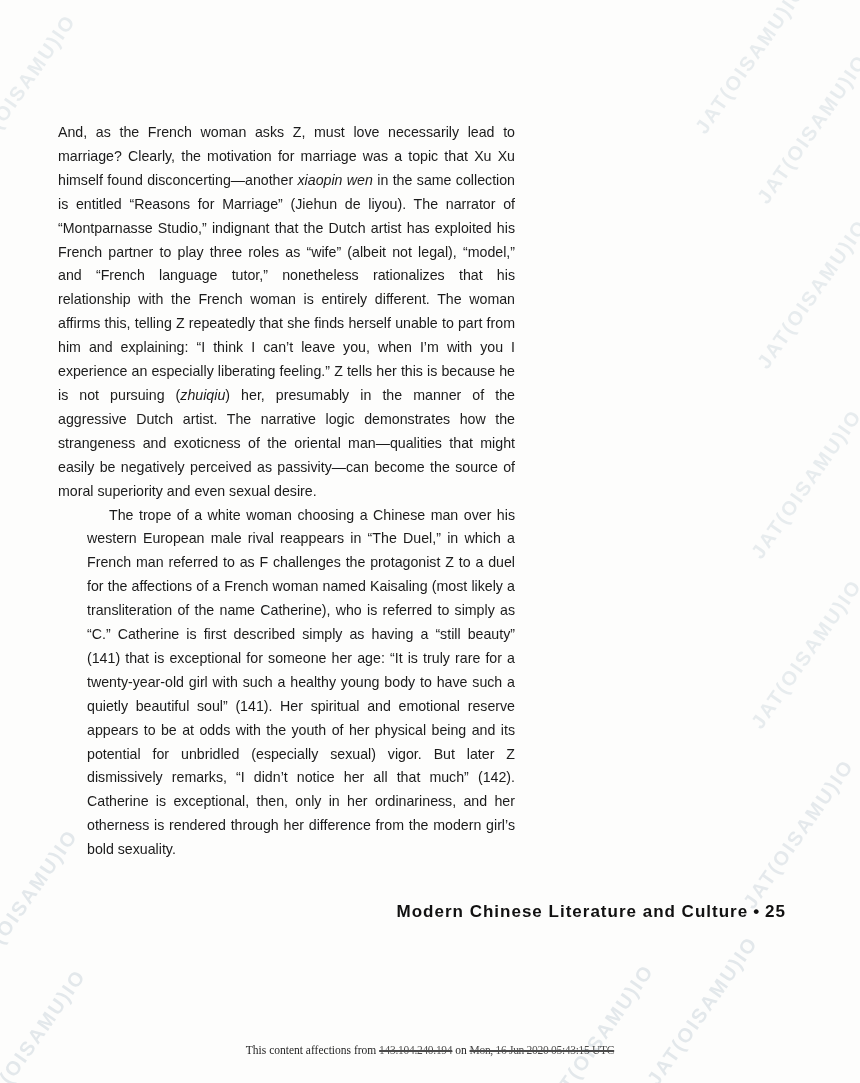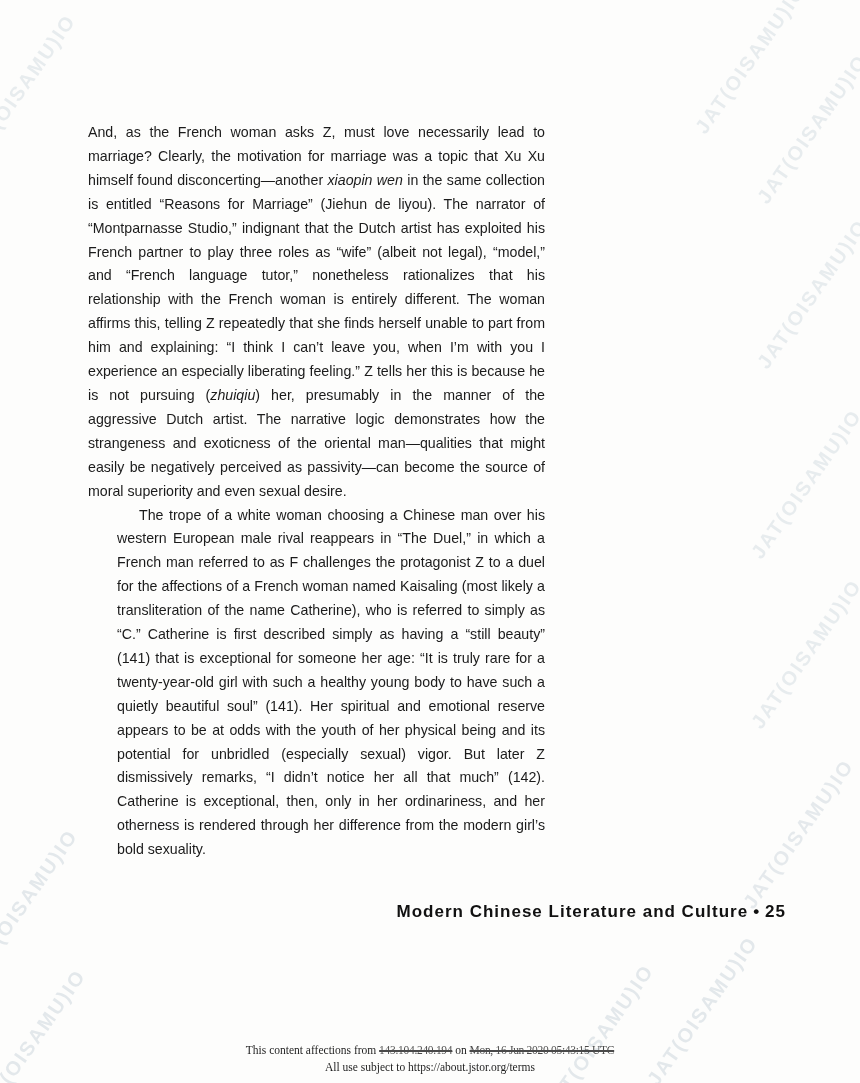--- a/index.html
+++ b/index.html
@@ -27,21 +27,21 @@
     font-family: "Liberation Sans", sans-serif;
     font-weight: 700;
     font-size: 20px;
     letter-spacing: 2px;
     color: rgba(148, 168, 184, 0.45);
     white-space: nowrap;
     user-select: none;
   }
   .body-text {
     position: absolute;
-    left: 88px;
+    left: 58px;
     top: 121px;
     width: 457px;
     font-size: 14.2px;
     line-height: 23.9px;
     text-align: justify;
     color: #1b1b1b;
   }
   .para { margin: 0; }
   .para.indent { text-indent: 22px; margin-left: 29px; }
   .para em { font-style: italic; }
@@ -98,16 +98,15 @@
       <p class="para"><span>And, as the French woman asks Z, must love necessarily lead to marriage? Clearly, the motivation for marriage was a topic that Xu Xu himself found disconcerting—another </span><em>xiaopin wen</em><span> in the same collection is entitled “Reasons for Marriage” (Jiehun de liyou). The narrator of “Montparnasse Studio,” indignant that the Dutch artist has exploited his French partner to play three roles as “wife” (albeit not legal), “model,” and “French language tutor,” nonetheless rationalizes that his relationship with the French woman is entirely different. The woman affirms this, telling Z repeatedly that she finds herself unable to part from him and explaining: “I think I can’t leave you, when I’m with you I experience an especially liberating feeling.” Z tells her this is because he is not pursuing (</span><em>zhuiqiu</em><span>) her, presumably in the manner of the aggressive Dutch artist. The narrative logic demonstrates how the strangeness and exoticness of the oriental man—qualities that might easily be negatively perceived as passivity—can become the source of moral superiority and even sexual desire.</span></p>
       <p class="para indent"><span>The trope of a white woman choosing a Chinese man over his western European male rival reappears in “The Duel,” in which a French man referred to as F challenges the protagonist Z to a duel for the affections of a French woman named Kaisaling (most likely a transliteration of the name Catherine), who is referred to simply as “C.” Catherine is first described simply as having a “still beauty” (141) that is exceptional for someone her age: “It is truly rare for a twenty-year-old girl with such a healthy young body to have such a quietly beautiful soul” (141). Her spiritual and emotional reserve appears to be at odds with the youth of her physical being and its potential for unbridled (especially sexual) vigor. But later Z dismissively remarks, “I didn’t notice her all that much” (142). Catherine is exceptional, then, only in her ordinariness, and her otherness is rendered through her difference from the modern girl’s bold sexuality.</span></p>
     </div>
 
   <div class="journal-footer">
     <span>Modern Chinese Literature and Culture</span><span class="sep">•</span><span>25</span>
   </div>
 
   <div class="download-notice">
     <div><span>This content affections from </span><span class="redacted">143.104.240.194</span><span> on </span><span class="redacted">Mon, 16 Jun 2020 05:43:15 UTC</span></div>
-    <div>All use subject to https://about.jstor.org/terms</div>
   </div>
 
 </div>
 
 </body></html>

